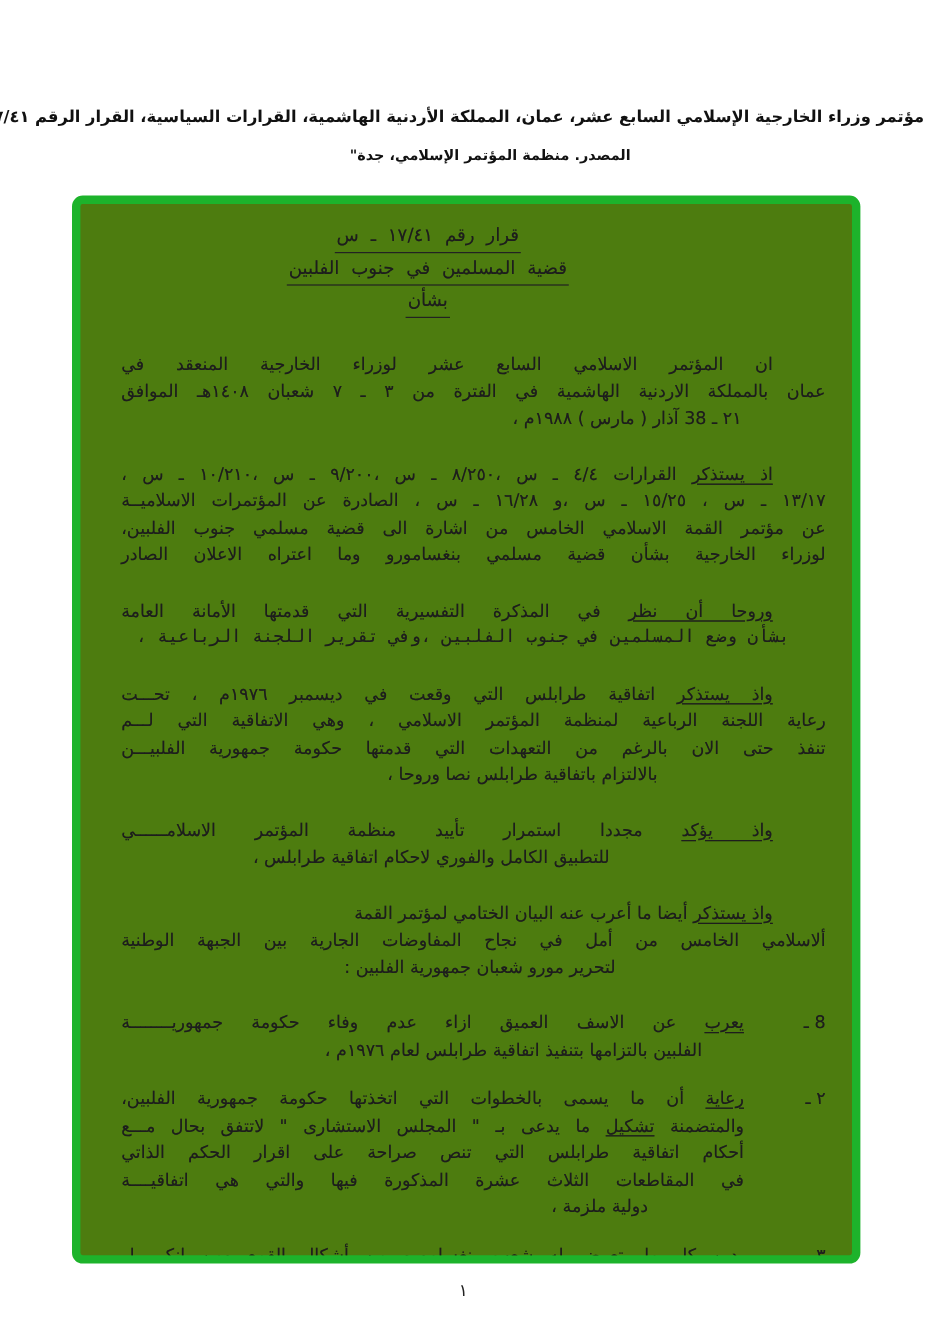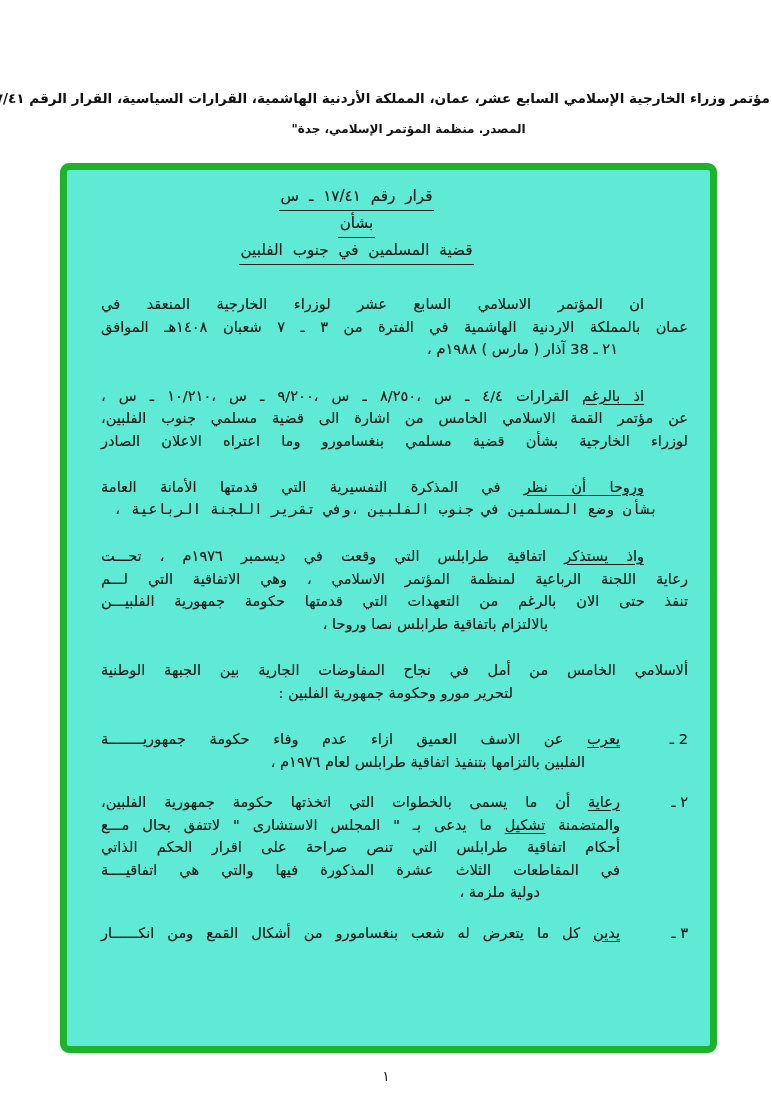--- a/index.html
+++ b/index.html
@@ -22,21 +22,21 @@
     direction:rtl;text-align:center;
     font-weight:bold;font-size:12px;color:#111;
   }
   
   .scanbox{
     position:absolute;left:60px;top:163px;
     width:657px;height:890px;
     box-sizing:border-box;
     border:7px solid #1db32b;
     border-radius:9px;
-    background:#5eead4;
+    background:#4d7c0f;
     overflow:hidden;
   }
   .doc{
     direction:rtl;
     padding:14px 22px 0 34px;
     color:#1d1d1d;
     text-shadow:0 0 0.4px rgba(30,30,30,.55);
   }
   .titleblock{margin:0 auto 28px auto;text-align:center;transform:translateX(-38px);}
   .trow{line-height:24px;}
@@ -73,54 +73,58 @@
 </head>
 <body>
 
 <div class="cite1">مؤتمر وزراء الخارجية الإسلامي السابع عشر، عمان، المملكة الأردنية الهاشمية، القرارات السياسية، القرار الرقم ١٧/٤١ـس</div>
 <div class="cite2">المصدر.   منظمة المؤتمر الإسلامي، جدة"</div>
 
 <div class="scanbox">
   <div class="doc">
     <div class="titleblock">
         <div class="trow"><span class="tl">قرار رقم ١٧/٤١ ـ س</span></div>
+        <div class="trow"><span class="tl">قضية المسلمين في جنوب الفلبين</span></div>
         <div class="trow"><span class="tl">بشأن</span></div>
-        <div class="trow"><span class="tl">قضية المسلمين في جنوب الفلبين</span></div>
       </div>
     <div>
         <div class="para">
           <div class="line just ind">ان المؤتمر الاسلامي السابع عشر لوزراء الخارجية المنعقد في</div>
           <div class="line just">عمان بالمملكة الاردنية الهاشمية في الفترة من ٣ ـ ٧ شعبان ١٤٠٨هـ الموافق</div>
           <div class="line rt" style="padding-right: 70px;">٢١ ـ 38 آذار ( مارس ) ١٩٨٨م ،</div>
         </div>
         <div class="para">
-          <div class="line just ind"><u>اذ بالرغم</u> القرارات ٤/٤ ـ س ،٨/٢٥٠ ـ س ،٩/٢٠٠ ـ س ،١٠/٢١٠ ـ س ،</div>
+          <div class="line just ind"><u>اذ يستذكر</u> القرارات ٤/٤ ـ س ،٨/٢٥٠ ـ س ،٩/٢٠٠ ـ س ،١٠/٢١٠ ـ س ،</div>
+          <div class="line just">١٣/١٧ ـ س ، ١٥/٢٥ ـ س ،و ١٦/٢٨ ـ س ، الصادرة عن المؤتمرات الاسلاميــة</div>
           <div class="line just">عن مؤتمر القمة الاسلامي الخامس من اشارة الى قضية مسلمي جنوب الفلبين،</div>
           <div class="line just">لوزراء الخارجية بشأن قضية مسلمي بنغسامورو وما اعتراه الاعلان الصادر</div>
         </div>
         <div class="para">
           <div class="line just ind"><u>وروحا أن نظر</u> في المذكرة التفسيرية التي قدمتها الأمانة العامة</div>
           <div class="line rt" style="padding-right: 30px; font-family: Liberation Mono, monospace;">بشأن وضع المسلمين في جنوب الفلبين ،وفي تقرير اللجنة الرباعية ،</div>
         </div>
         <div class="para">
           <div class="line just ind"><u>واذ يستذكر</u> اتفاقية طرابلس التي وقعت في ديسمبر ١٩٧٦م ، تحـــت</div>
           <div class="line just">رعاية اللجنة الرباعية لمنظمة المؤتمر الاسلامي ، وهي الاتفاقية التي لـــم</div>
           <div class="line just">تنفذ حتى الان بالرغم من التعهدات التي قدمتها حكومة جمهورية الفلبيـــن</div>
           <div class="line rt" style="padding-right: 140px;">بالالتزام باتفاقية طرابلس نصا وروحا ،</div>
         </div>
         <div class="para">
+          <div class="line just ind"><u>واذ يؤكد</u> مجددا استمرار تأييد منظمة المؤتمر الاسلامــــــي</div>
+          <div class="line rt" style="padding-right: 180px;">للتطبيق الكامل والفوري لاحكام اتفاقية طرابلس ،</div>
         </div>
         <div class="para">
+          <div class="line rt ind"><u>واذ يستذكر</u> أيضا ما أعرب عنه البيان الختامي لمؤتمر القمة</div>
           <div class="line just">ألاسلامي الخامس من أمل في نجاح المفاوضات الجارية بين الجبهة الوطنية</div>
-          <div class="line rt" style="padding-right: 175px;">لتحرير مورو وحكومة جمهورية الفلبين :</div>
+          <div class="line rt" style="padding-right: 175px;">لتحرير مورو شعبان جمهورية الفلبين :</div>
         </div>
       </div>
     <div class="items">
         <div class="item">
-          <div class="marker">2 ـ</div>
+          <div class="marker">8 ـ</div>
           <div class="ibody">
             <div class="line just"><u>يعرب</u> عن الاسف العميق ازاء عدم وفاء حكومة جمهوريــــــــة</div>
             <div class="line rt" style="padding-right: 35px;">الفلبين بالتزامها بتنفيذ اتفاقية طرابلس لعام ١٩٧٦م ،</div>
           </div>
         </div>
         <div class="item">
           <div class="marker">٢ ـ</div>
           <div class="ibody">
             <div class="line just"><u>رعاية</u> أن ما يسمى بالخطوات التي اتخذتها حكومة جمهورية الفلبين،</div>
             <div class="line just">والمتضمنة <u>تشكيل</u> ما يدعى بـ " المجلس الاستشارى " لاتتفق بحال مـــع</div>

